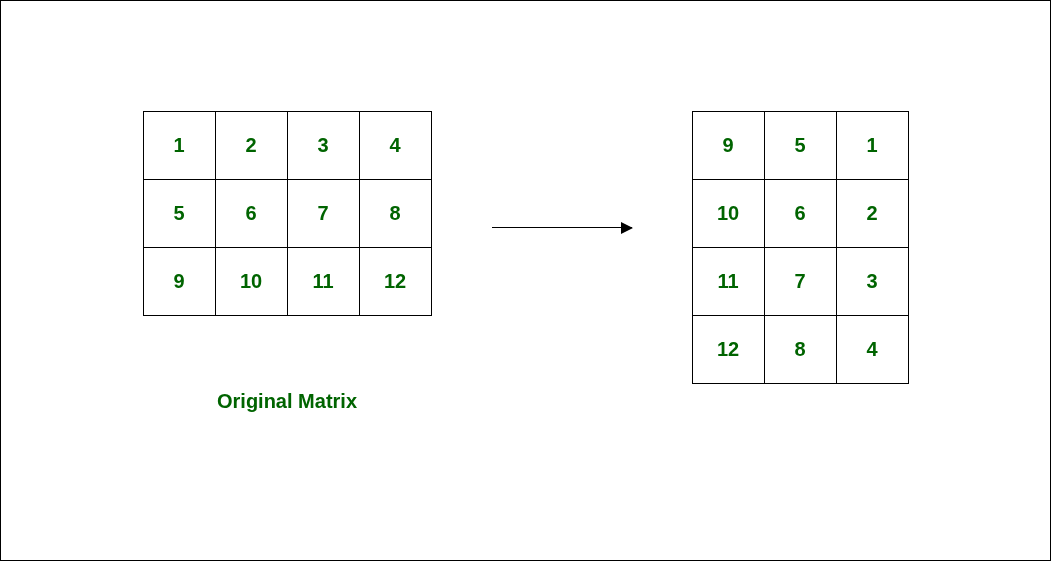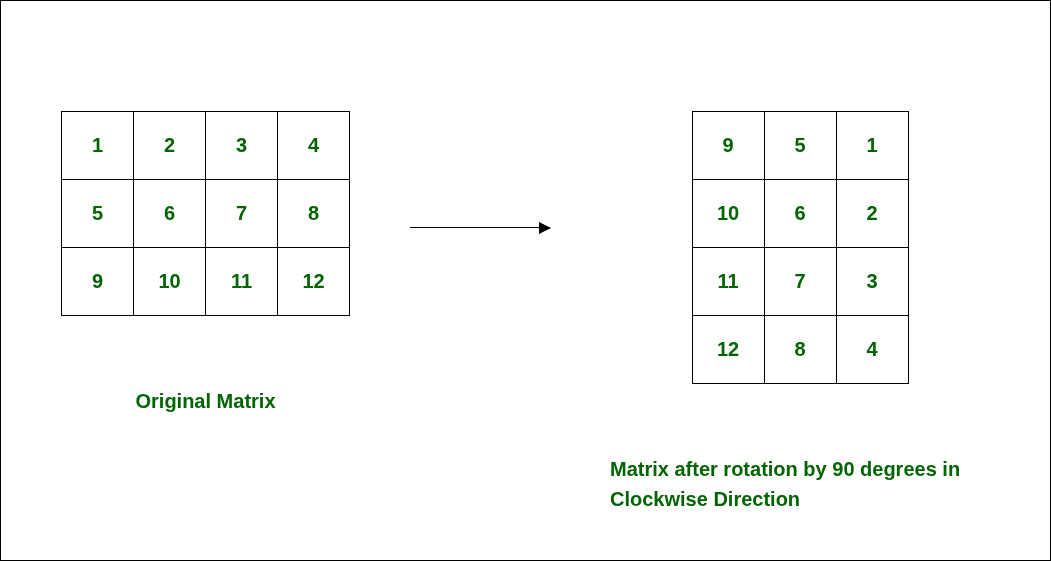--- a/index.html
+++ b/index.html
@@ -43,21 +43,21 @@
   }
   .rotated .matrix td {
     width: 72px;
     height: 68px;
   }
   .caption {
     margin-top: 70px;
     font-size: 20px;
     font-weight: bold;
     color: #006400;
-    text-align: left;
+    text-align: center;
     line-height: 1.5;
     max-width: 380px;
   }
   .arrow-wrap {
     display: flex;
     align-items: center;
     height: 204px; 
     padding-top: 30px;
   }
   .arrow {
@@ -141,17 +141,16 @@
           <td>7</td>
           <td>3</td>
         </tr>
         <tr>
           <td>12</td>
           <td>8</td>
           <td>4</td>
         </tr>
       </tbody>
         </table>
-      <div class="caption">Matrix after rotation by 90 degrees in Clockwise Direction</div>
     </div>
 
   </div>
 </div>
 
 </body></html>

